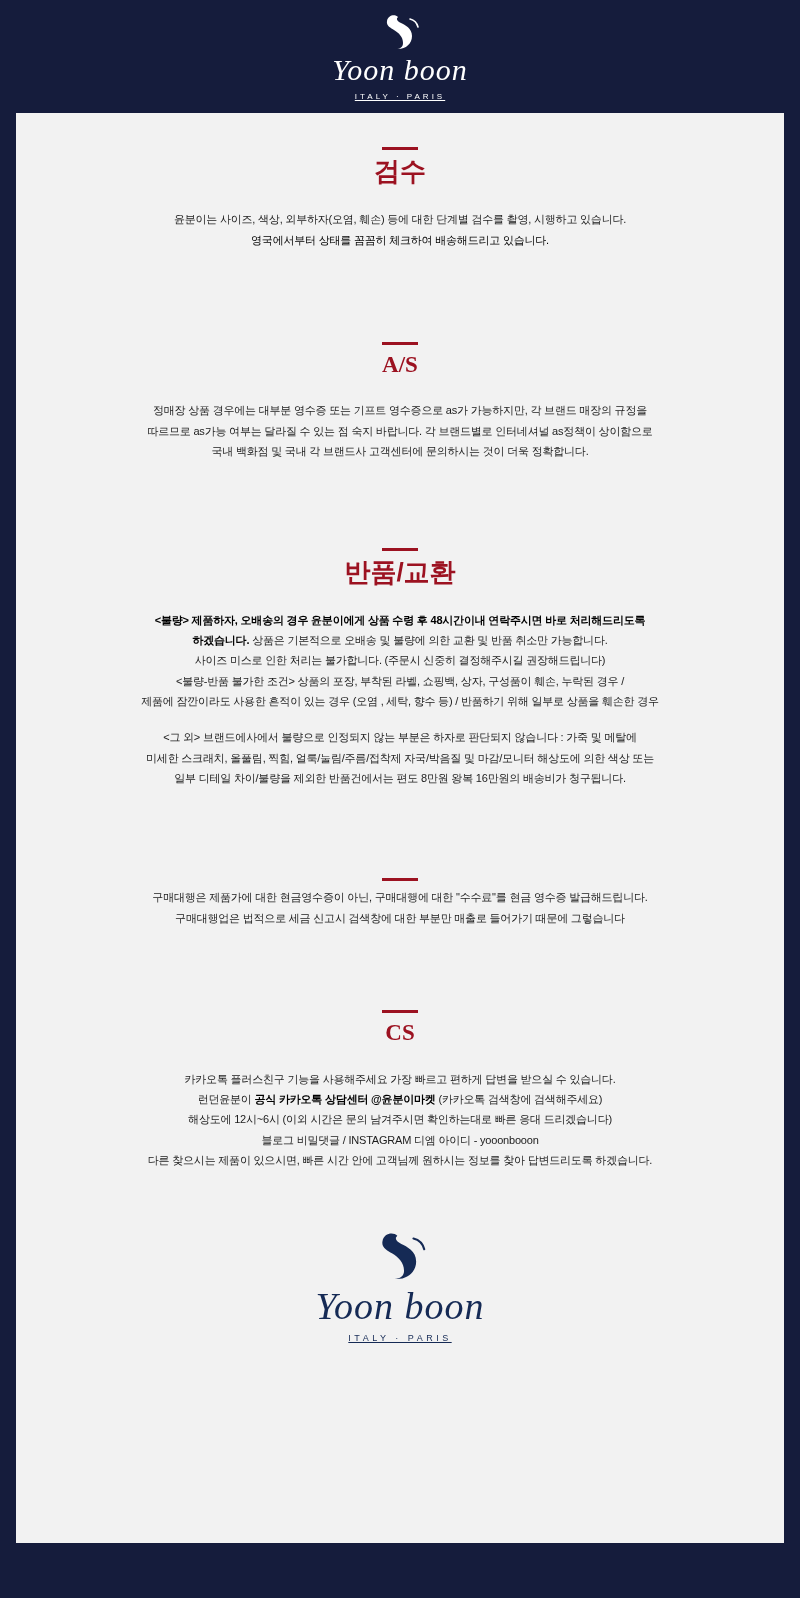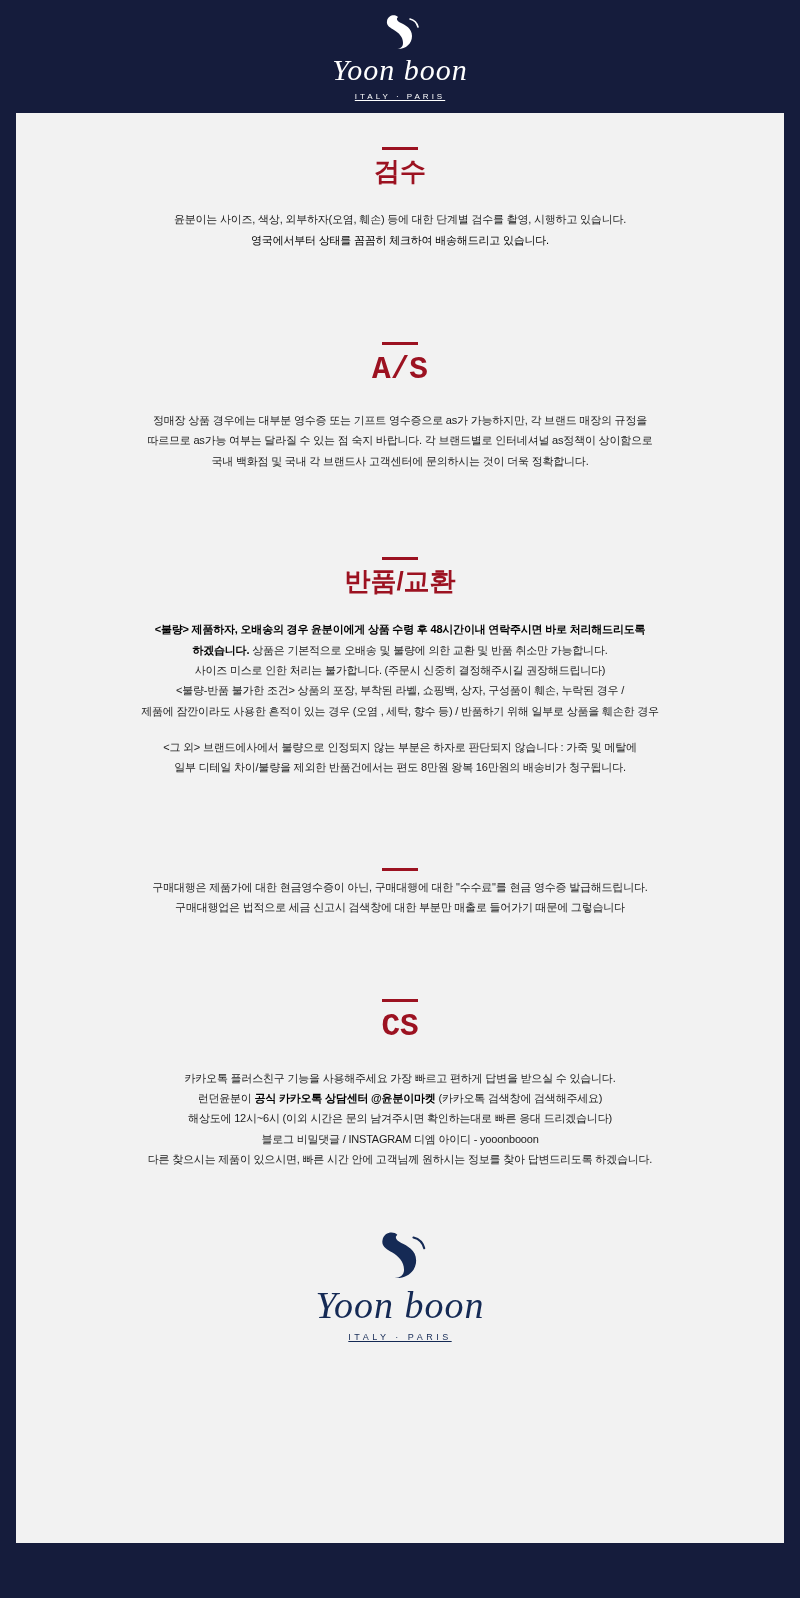--- a/index.html
+++ b/index.html
@@ -70,22 +70,22 @@
   }
   h2.sec-title {
     color: #9c1221;
     font-size: 26px;
     font-weight: bold;
     letter-spacing: 0px;
     margin-bottom: 22px;
     line-height: 1.2;
   }
   h2.sec-title.latin {
-    font-family: Liberation Mono, monospace;
-    font-size: 31px;
+    font-family: Liberation Serif, serif;
+    font-size: 23px;
   }
   p.line {
     font-size: 11px;
     line-height: 1.85;
     color: #1b1b1b;
     letter-spacing: -0.2px;
   }
   p.line.red, .red {
     color: #000000;
   }
@@ -149,20 +149,21 @@
     <section class="block">
       <div class="sec-rule"></div>
       <h2 class="sec-title">반품/교환</h2>
       <p class="line red bold">&lt;불량&gt; 제품하자, 오배송의 경우 윤분이에게 상품 수령 후 48시간이내 연락주시면 바로 처리해드리도록</p>
       <p class="line"><span class="red bold">하겠습니다.</span><span> 상품은 기본적으로 오배송 및 불량에 의한 교환 및 반품 취소만 가능합니다.</span></p>
       <p class="line">사이즈 미스로 인한 처리는 불가합니다. (주문시 신중히 결정해주시길 권장해드립니다)</p>
       <p class="line">&lt;불량-반품 불가한 조건&gt; 상품의 포장, 부착된 라벨, 쇼핑백, 상자, 구성품이 훼손, 누락된 경우 /</p>
       <p class="line">제품에 잠깐이라도 사용한 흔적이 있는 경우 (오염 , 세탁, 향수 등) / 반품하기 위해 일부로 상품을 훼손한 경우</p>
 
       <p class="line para-gap">&lt;그 외&gt; 브랜드에사에서 불량으로 인정되지 않는 부분은 하자로 판단되지 않습니다 : 가죽 및 메탈에</p>
+      <p class="line">미세한 스크래치, 올풀림, 찍힘, 얼룩/눌림/주름/접착제 자국/박음질 및 마감/모니터 해상도에 의한 색상 또는</p>
       <p class="line">일부 디테일 차이/불량을 제외한 반품건에서는 편도 8만원 왕복 16만원의 배송비가 청구됩니다.</p>
     </section>
 
     <div class="sec-gap-3"></div>
 
     <section class="block">
       <div class="sec-rule"></div>
       <p class="line">구매대행은 제품가에 대한 현금영수증이 아닌, 구매대행에 대한 "수수료"를 현금 영수증 발급해드립니다.</p>
       <p class="line">구매대행업은 법적으로 세금 신고시 검색창에 대한 부분만 매출로 들어가기 때문에 그렇습니다</p>
     </section>

